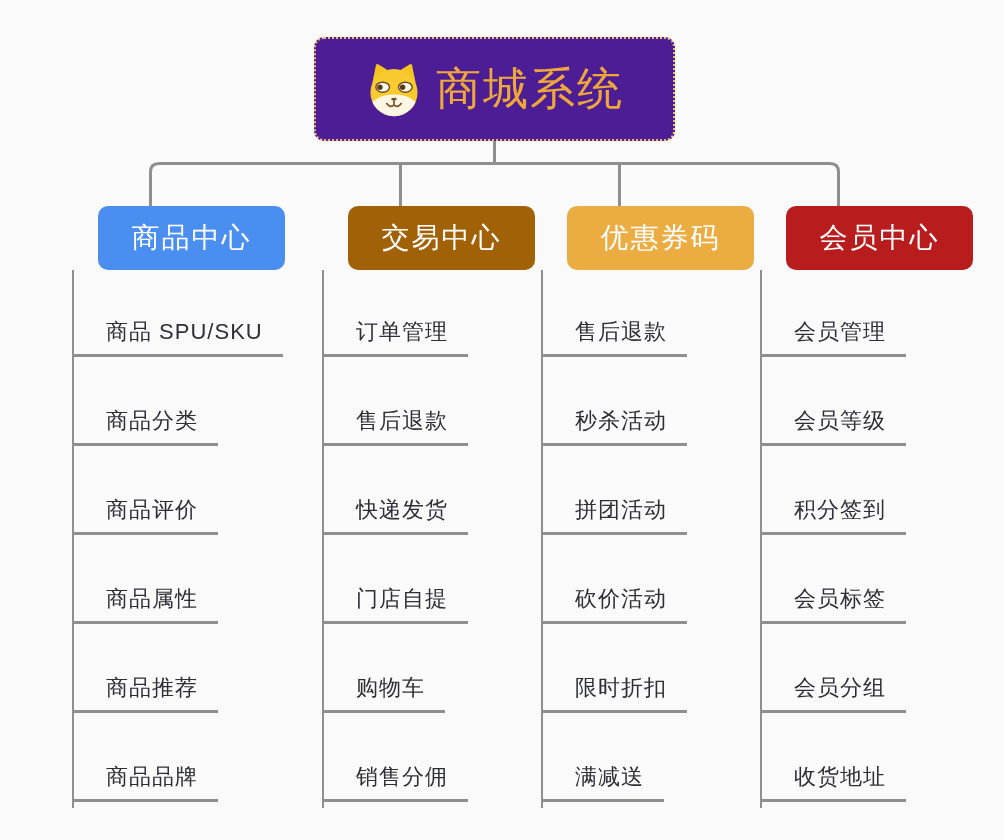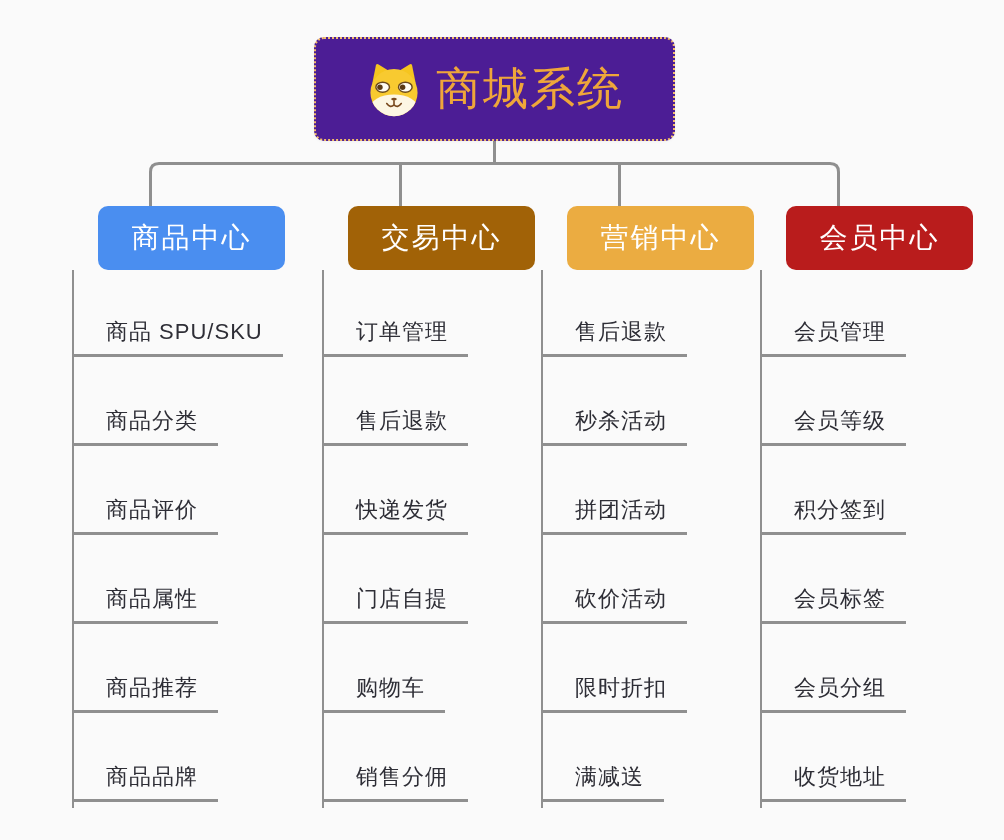--- a/index.html
+++ b/index.html
@@ -137,21 +137,21 @@
   <div class="leaf r0">订单管理</div>
   <div class="leaf r1">售后退款</div>
   <div class="leaf r2">快递发货</div>
   <div class="leaf r3">门店自提</div>
   <div class="leaf r4">购物车</div>
   <div class="leaf r5">销售分佣</div>
 </div>
 
 <div class="column c2">
   <div class="branch-node bg-orange">
-    <span>营销中心</span>
+    <span>优惠券码</span>
   </div>
   <div class="vline"></div>
   <div class="leaf r0">售后退款</div>
   <div class="leaf r1">秒杀活动</div>
   <div class="leaf r2">拼团活动</div>
   <div class="leaf r3">砍价活动</div>
   <div class="leaf r4">限时折扣</div>
   <div class="leaf r5">满减送</div>
 </div>
 

